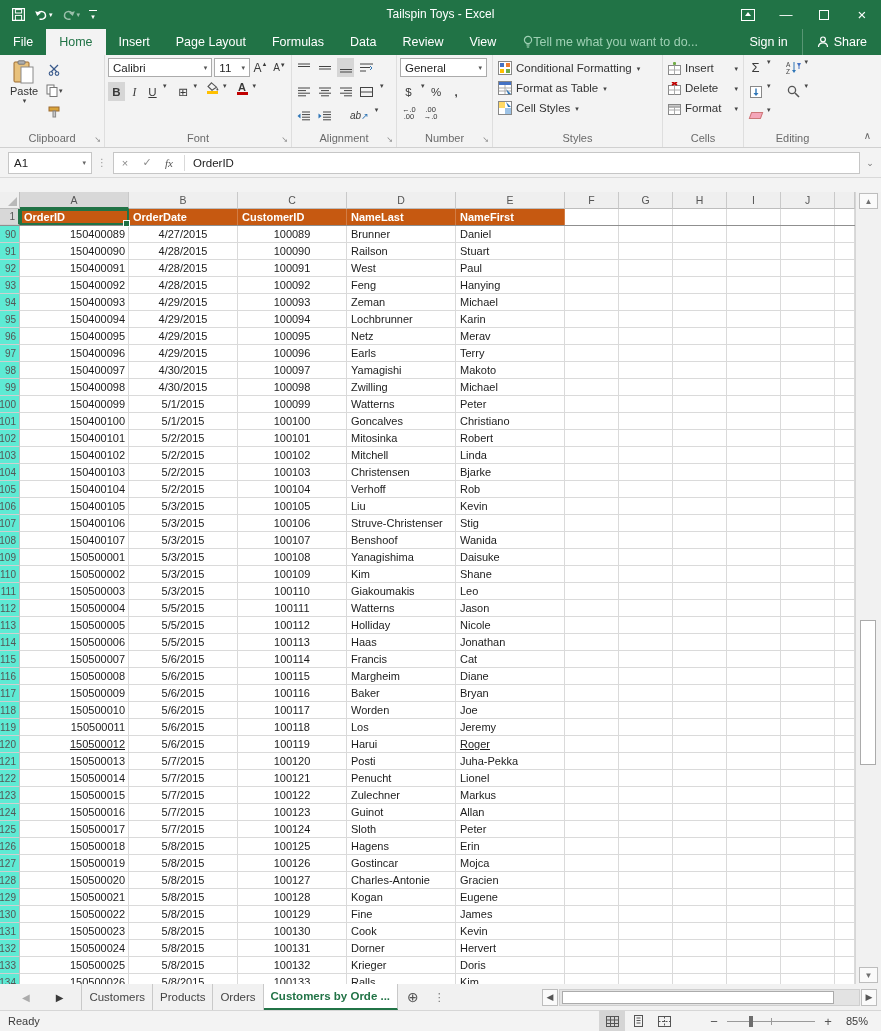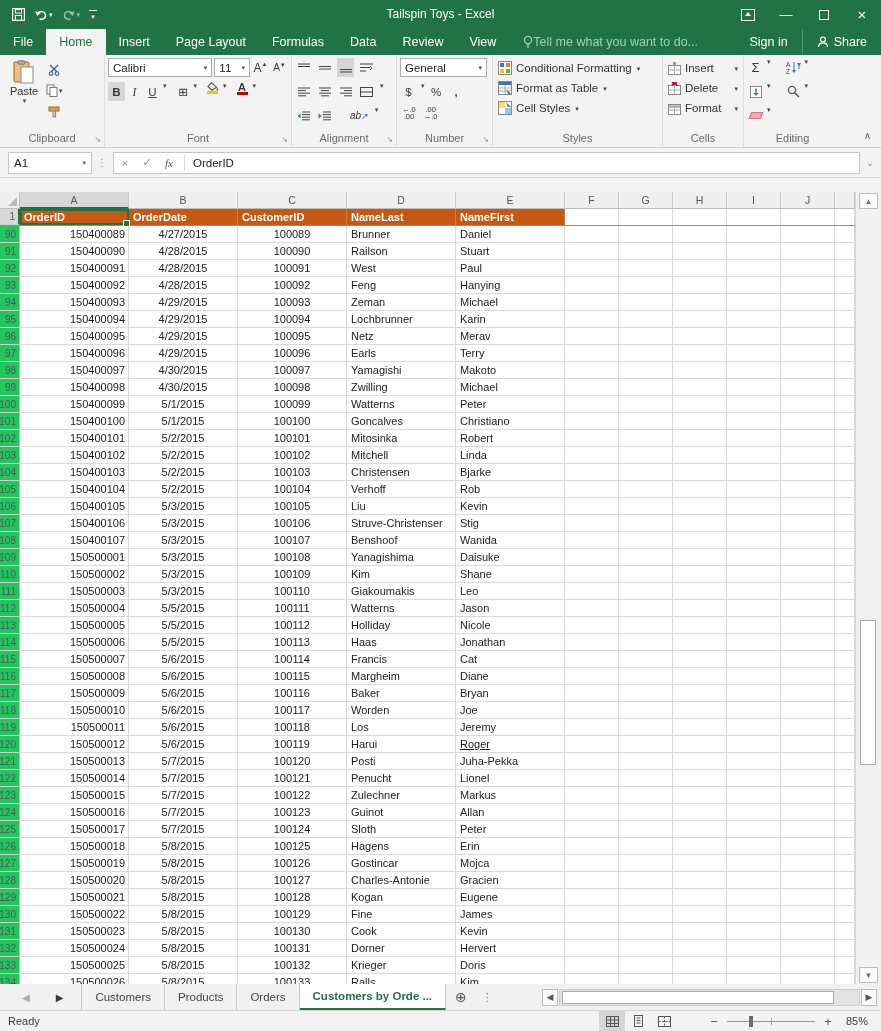--- a/index.html
+++ b/index.html
@@ -63,21 +63,21 @@
 
   
   .sheet{position:relative;height:792px;background:#fff;overflow:hidden}
   .colhdrs{display:flex;height:17px}
   .corner{width:20px;height:17px;background:#efefef;border-right:1px solid #bdbdbd;border-bottom:1px solid #bdbdbd;position:relative}
   .corner::after{content:"";position:absolute;right:2px;bottom:2px;border-left:9px solid transparent;border-bottom:9px solid #b9b9b9}
   .colhdr{height:17px;background:#efefef;border-right:1px solid #c9c9c9;border-bottom:1px solid #bdbdbd;
           display:flex;align-items:center;justify-content:center;font-size:10.5px;color:#555}
   .colhdr.selected{background:#d8d8d8;border-bottom:2px solid #217346}
   .hdrrow{display:flex;height:17px;border-bottom:1px solid #8f8f8f}
-  .rownum{width:20px;background:#22c55e;border-right:1px solid #bdbdbd;border-bottom:1px solid #cfcfcf;
+  .rownum{width:20px;background:#5eead4;border-right:1px solid #bdbdbd;border-bottom:1px solid #cfcfcf;
           font-size:10px;color:#555;display:flex;align-items:center;justify-content:flex-end;padding-right:3px}
   .rownum.selrow{background:#d8d8d8;border-right:2px solid #217346}
   .cell{height:100%;border-right:1px solid #dadada;border-bottom:1px solid #dadada;font-size:11px;color:#1c1c1c;
         display:flex;align-items:center;overflow:hidden;white-space:nowrap}
   .cell.num{justify-content:flex-end;padding-right:3px}
   .cell.ctr{justify-content:center}
   .cell.txt{padding-left:4px}
   .hcell{background:#c65911;color:#fff;font-weight:bold;border-right:1px solid rgba(255,255,255,.22);border-bottom:none}
   .hdrrow .cell.empty{border-bottom:none}
   .a1{outline:2px solid #217346;outline-offset:-2px;position:relative;overflow:visible}
@@ -89,21 +89,21 @@
   .vscroll{position:absolute;top:0;right:0;width:26px;height:792px;background:#f1f1f1;border-left:1px solid #d6d6d6}
   .varrow{height:16px;margin:1px 3px;background:#fafafa;border:1px solid #bdbdbd;display:flex;align-items:center;justify-content:center;font-size:8px;color:#707070}
   .vdown{position:absolute;bottom:1px;left:0;right:0;margin:0 3px}
   .vthumb{position:absolute;left:4px;right:5px;top:428px;height:145px;background:#fff;border:1px solid #ababab}
 
   
   .tabbar{height:26px;background:#f1f1f1;display:flex;align-items:stretch;font-size:11.5px;color:#444}
   .tnav{display:flex;align-items:center;gap:26px;padding:0 18px 0 22px}
   .tnavbtn{font-size:10px;color:#3a3a3a}
   .tnavbtn.off{color:#ababab}
-  .stab{display:flex;align-items:center;padding:0 13px;border-right:1px solid #c9c9c9;white-space:nowrap;position:relative}
+  .stab{display:flex;align-items:center;padding:0 7px;border-right:1px solid #c9c9c9;white-space:nowrap;position:relative}
   .stab:first-of-type{border-left:1px solid #c9c9c9}
   .stab.active{background:#fff;color:#217346;font-weight:bold;border-bottom:2px solid #217346}
   .newsheet{display:flex;align-items:center;padding:0 9px;color:#555;font-size:14px}
   .tdots{display:flex;align-items:center;color:#777;font-size:11px;padding:0 6px}
   .hscroll{margin-left:auto;display:flex;align-items:center;width:339px;padding:4px 4px 4px 0}
   .harrow{width:16px;height:17px;background:#fafafa;border:1px solid #bdbdbd;display:flex;align-items:center;justify-content:center;font-size:9px;color:#555}
   .htrack{flex:1;height:17px;background:#e3e3e3;border:1px solid #cfcfcf;position:relative;margin:0 1px}
   .hthumb{position:absolute;left:2px;top:1px;bottom:1px;width:91%;background:#fff;border:1px solid #ababab}
 
   
@@ -1058,21 +1058,21 @@
           <div class="cell txt" style="width: 109px;">Jeremy</div>
           <div class="cell" style="width: 54px;"></div>
           <div class="cell" style="width: 54px;"></div>
           <div class="cell" style="width: 54px;"></div>
           <div class="cell" style="width: 54px;"></div>
           <div class="cell" style="width: 54px;"></div>
           <div class="cell" style="width: 20px;"></div>
         </div>
         <div class="grow">
           <div class="rownum">120</div>
-          <div class="cell num" style="width: 109px;">150500012</div>
+          <div class="cell num" style="width: 109px; text-decoration: underline;">150500012</div>
           <div class="cell ctr" style="width: 109px;">5/6/2015</div>
           <div class="cell ctr" style="width: 109px;">100119</div>
           <div class="cell txt" style="width: 109px;">Harui</div>
           <div class="cell txt" style="width: 109px; text-decoration: underline;">Roger</div>
           <div class="cell" style="width: 54px;"></div>
           <div class="cell" style="width: 54px;"></div>
           <div class="cell" style="width: 54px;"></div>
           <div class="cell" style="width: 54px;"></div>
           <div class="cell" style="width: 54px;"></div>
           <div class="cell" style="width: 20px;"></div>

